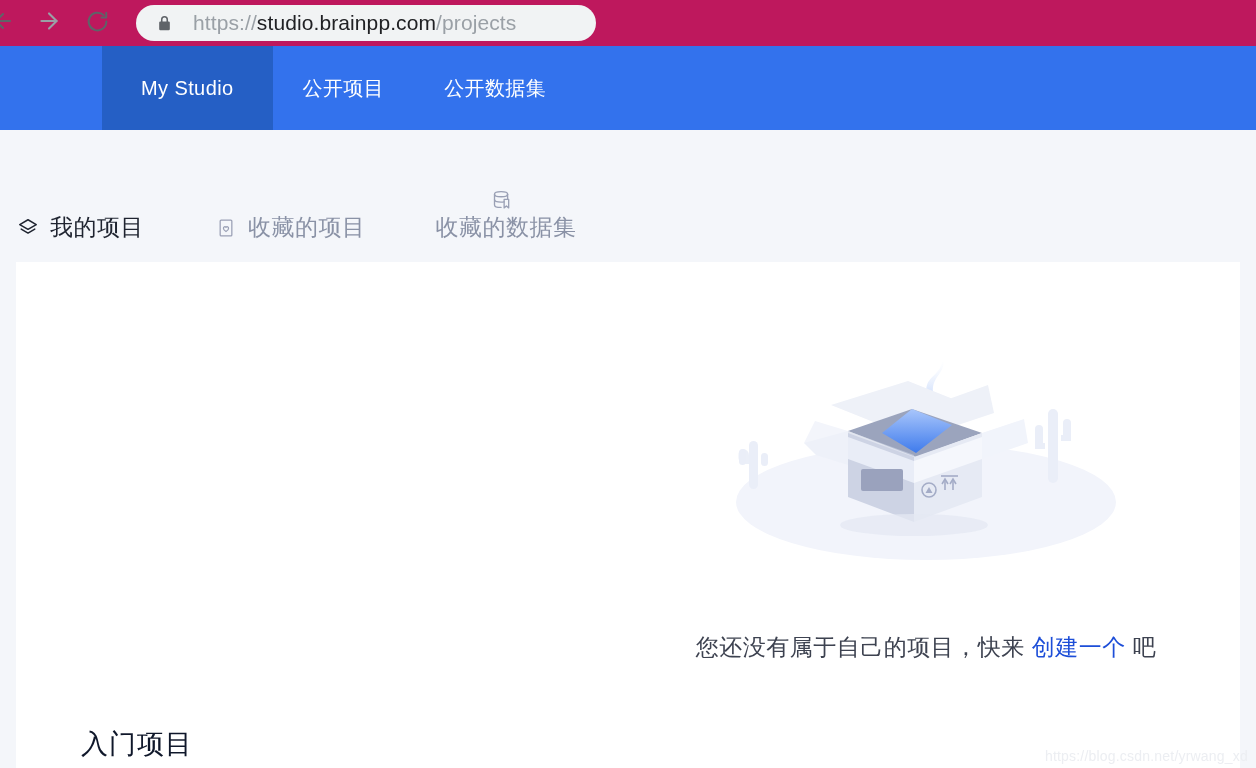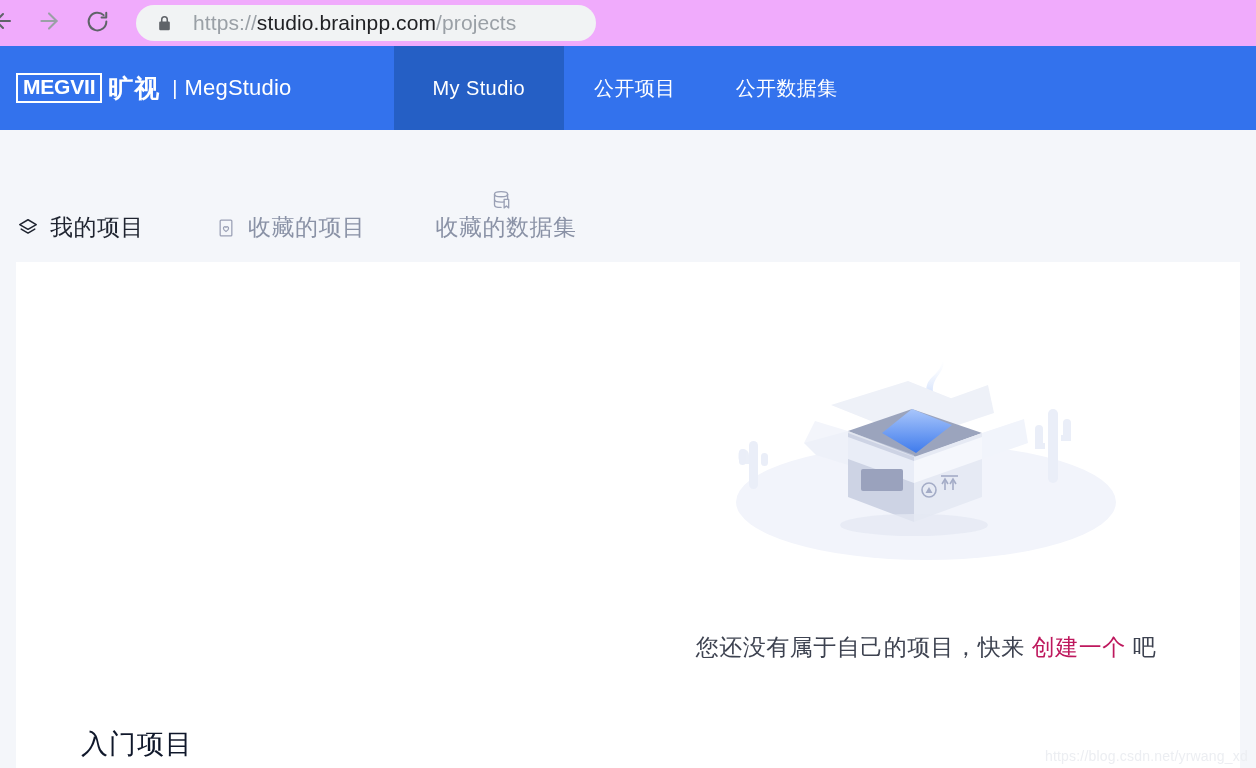--- a/index.html
+++ b/index.html
@@ -14,21 +14,21 @@
     font-family: "Liberation Sans", "DejaVu Sans", sans-serif;
     background: #ffffff;
     position: relative;
   }
 
   
   .browser-bar {
     position: absolute;
     left: 0; top: 0;
     width: 1256px; height: 46px;
-    background: #f0abfc;
+    background: #be185d;
     display: flex;
     align-items: center;
   }
 
   .nav-btn {
     width: 34px; height: 34px;
     display: flex; align-items: center; justify-content: center;
     flex: 0 0 auto;
     border-radius: 50%;
     color: #5f6368;
@@ -202,21 +202,21 @@
     position: absolute;
     left: 660px; top: 370px;
     width: 500px;
     text-align: center;
     font-size: 23px;
     color: #3d4250;
     letter-spacing: .5px;
     white-space: nowrap;
   }
   .empty-text .link {
-    color: #be185d;
+    color: #1d4ed8;
   }
 
   .starter-title {
     position: absolute;
     left: 65px; top: 464px;
     font-size: 27px;
     color: #0f172a;
     letter-spacing: 1px;
   }
 
@@ -266,26 +266,20 @@
       <svg width="17" height="19" viewBox="0 0 24 24" fill="#5f6368">
         <path d="M12 1.5A5 5 0 0 0 7 6.5V9H6.2A1.7 1.7 0 0 0 4.5 10.7v9.1A1.7 1.7 0 0 0 6.2 21.5h11.6a1.7 1.7 0 0 0 1.7-1.7v-9.1A1.7 1.7 0 0 0 17.8 9H17V6.5a5 5 0 0 0-5-5zm0 2.2a2.8 2.8 0 0 1 2.8 2.8V9H9.2V6.5A2.8 2.8 0 0 1 12 3.7z"></path>
       </svg>
     </span>
     <span class="url-text"><span>https://</span><span class="host">studio.brainpp.com</span><span>/projects</span></span>
   </div>
 </div>
 
 <div class="app-header">
 
-  <div class="brand">
-    <span class="brand-logo-box">MEGVII</span>
-    <span class="brand-cn">旷视</span>
-    <span class="brand-sep">|</span>
-    <span class="brand-product">MegStudio</span>
-  </div>
 
   <nav class="main-nav">
     <div class="nav-tab active">
       <span>My Studio</span>
     </div>
     <div class="nav-tab">
       <span>公开项目</span>
     </div>
     <div class="nav-tab">
       <span>公开数据集</span>

